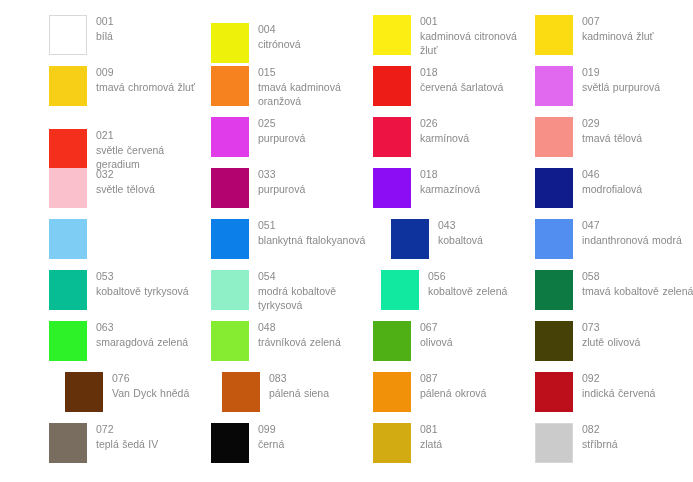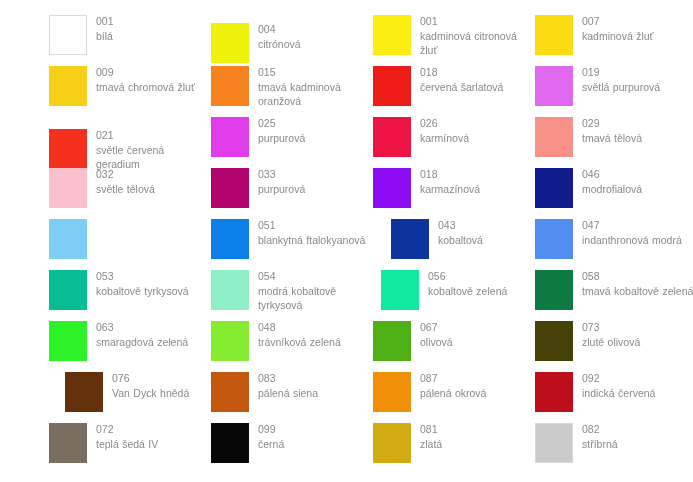--- a/index.html
+++ b/index.html
@@ -253,21 +253,21 @@
         <span class="swatch-name">zlutě olivová</span>
       </div>
     </div>
     <div class="swatch-cell" style="left: 49px; top: 372px; margin-left: 16px;">
       <div class="swatch-chip" title="076 Van Dyck hnědá" style="background: rgb(101, 49, 10);"></div>
       <div class="swatch-text">
         <span class="swatch-code">076</span>
         <span class="swatch-name">Van Dyck hnědá</span>
       </div>
     </div>
-    <div class="swatch-cell" style="left: 211px; top: 372px;">
+    <div class="swatch-cell" style="left: 222px; top: 372px;">
       <div class="swatch-chip" title="083 pálená siena" style="background: rgb(196, 88, 14);"></div>
       <div class="swatch-text">
         <span class="swatch-code">083</span>
         <span class="swatch-name">pálená siena</span>
       </div>
     </div>
     <div class="swatch-cell" style="left: 373px; top: 372px;">
       <div class="swatch-chip" title="087 pálená okrová" style="background: rgb(241, 144, 9);"></div>
       <div class="swatch-text">
         <span class="swatch-code">087</span>

